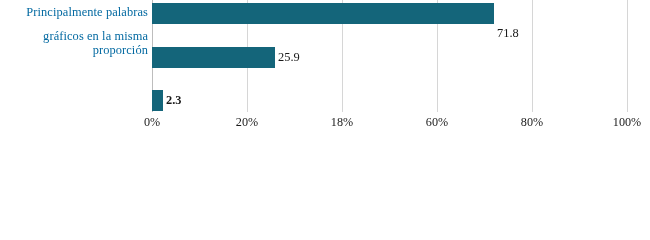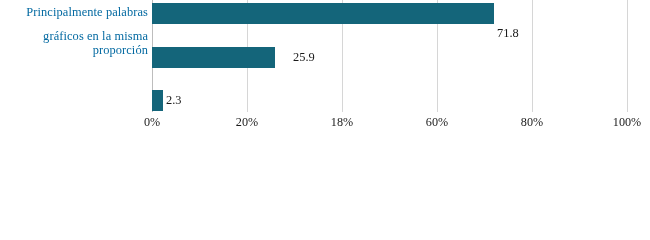--- a/index.html
+++ b/index.html
@@ -129,22 +129,22 @@
     <div class="gridline" style="left: 190px; background: rgb(214, 214, 214);"></div>
     <div class="gridline" style="left: 285px; background: rgb(214, 214, 214);"></div>
     <div class="gridline" style="left: 380px; background: rgb(214, 214, 214);"></div>
     <div class="gridline" style="left: 475px; background: rgb(214, 214, 214);"></div>
 
     <div class="bar b0" style="left: 0px; width: 342px; background: rgb(20, 101, 122);"></div>
     <div class="bar b1" style="left: 0px; width: 123px; background: rgb(20, 101, 122);"></div>
     <div class="bar b2" style="left: 0px; width: 11px; background: rgb(20, 101, 122);"></div>
 
     <div class="bar-value v0" style="left: 342px;">71.8</div>
-    <div class="bar-value v1" style="left: 138px;">25.9</div>
-    <div class="bar-value v2" style="left: 11px;">2.3</div>
+    <div class="bar-value v1" style="left: 123px;">25.9</div>
+    <div class="bar-value v2" style="left: 11px; font-weight: bold;">2.3</div>
   </div>
 
   <div class="xticks">
     <div class="xtick" style="left:0px">0%</div>
     <div class="xtick" style="left:95px">20%</div>
     <div class="xtick" style="left:190px">18%</div>
     <div class="xtick" style="left:285px">60%</div>
     <div class="xtick" style="left:380px">80%</div>
     <div class="xtick" style="left:475px">100%</div>
   </div>

